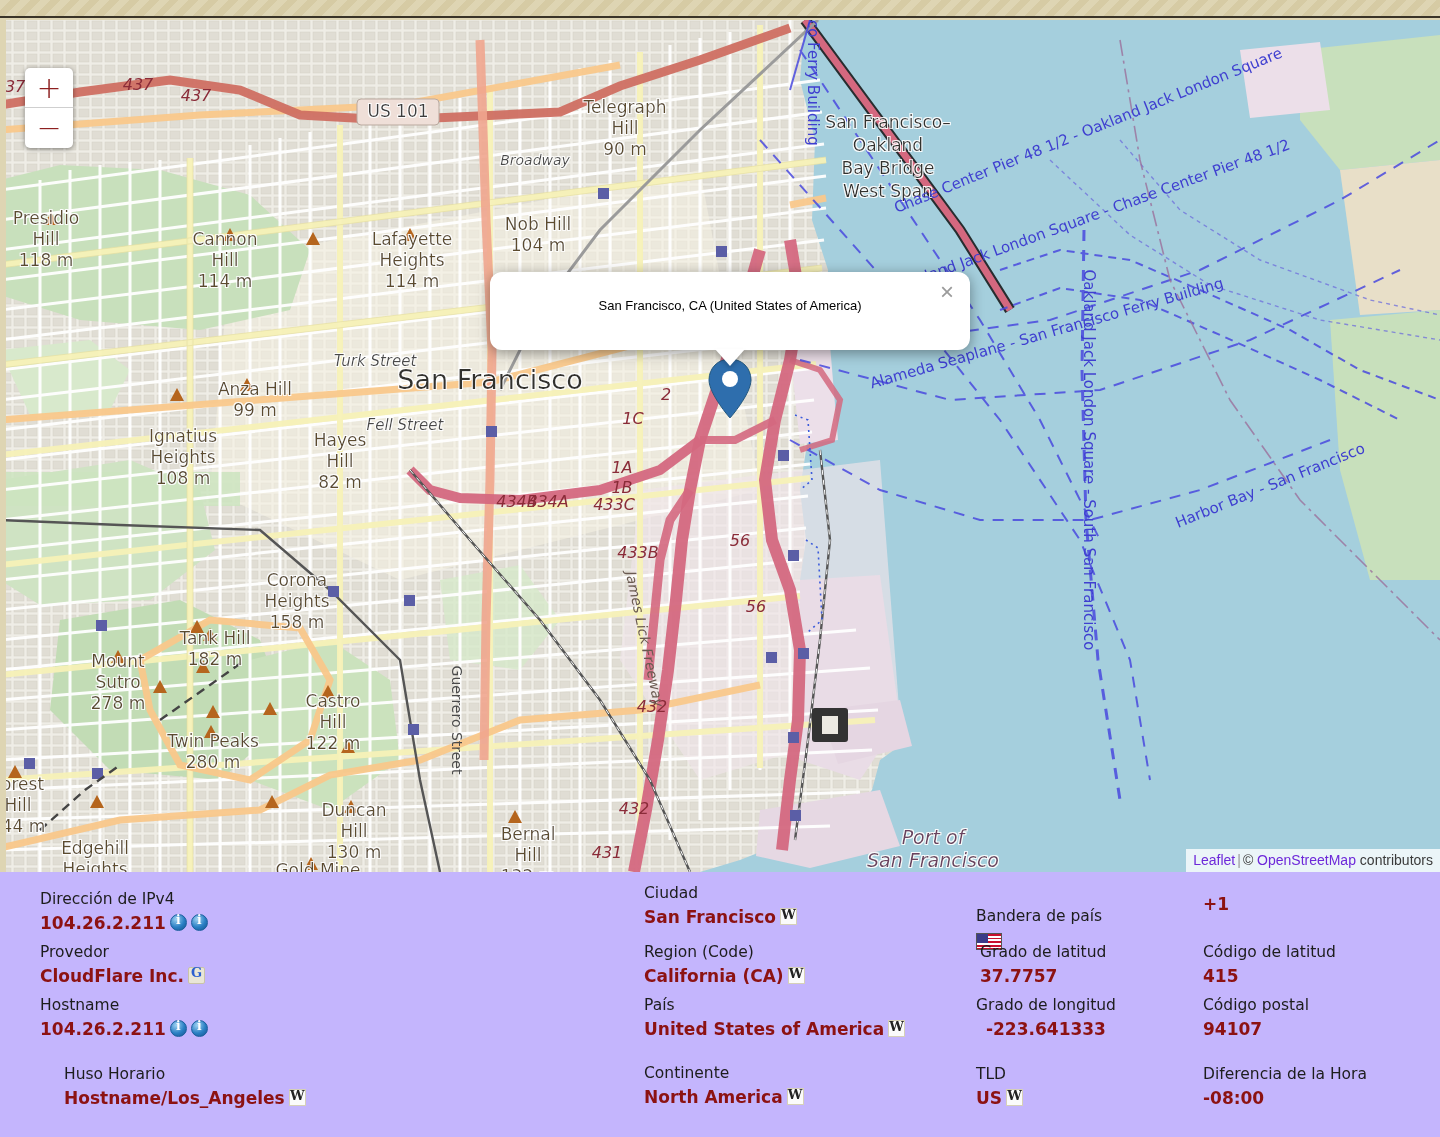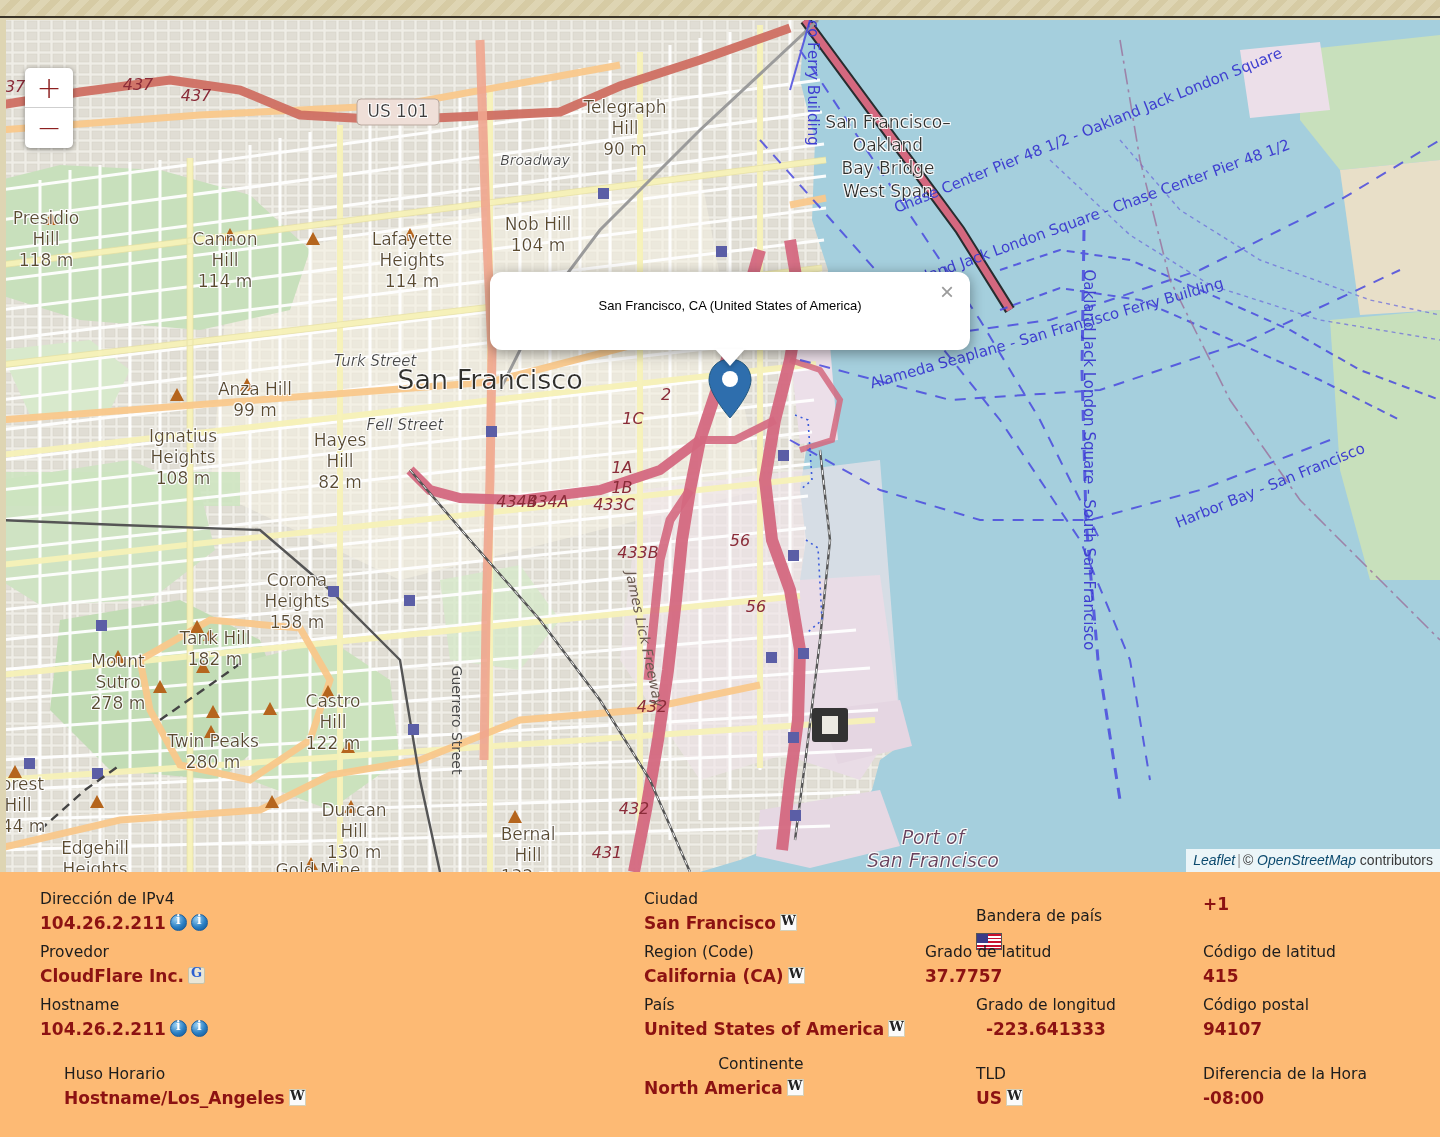--- a/index.html
+++ b/index.html
@@ -75,27 +75,27 @@
   
   .marker { position: absolute; left: 708px; top: 338px; z-index: 31; }
 
   
   .attrib {
     position: absolute; right: 0; bottom: 0; z-index: 33;
     background: rgba(255,255,255,.78);
     font-size: 14px; padding: 3px 7px 4px 7px; color: #3a3a3a;
     font-family: "Liberation Sans", sans-serif; white-space: nowrap;
   }
-  .attrib a { color: #0c4a6e; text-decoration: none; font-style: italic; }
+  .attrib a { color: #6d28d9; text-decoration: none; }
   .attrib .sep { color: #999; margin: 0 2px; }
 
   
   .info {
     position: absolute; left: 0; top: 872px; width: 1440px; height: 265px;
-    background: #fdba74;
+    background: #c4b5fd;
   }
   .cell { position: absolute; }
   .lab {
     font-size: 15.5px; color: #1d1d1d; line-height: 1.2;
     font-family: "DejaVu Sans", sans-serif; white-space: nowrap;
   }
   .val {
     font-size: 17px; color: #8c1212; font-weight: bold; line-height: 1.3;
     margin-top: 3px; font-family: "DejaVu Sans", sans-serif;
   }
@@ -530,41 +530,41 @@
           <div class="val"><span class="txt">CloudFlare Inc.</span><span class="ic"><span class="ic-g" style="display: inline-block;"></span></span></div>
         </div>
         <div class="cell" style="left: 40px; top: 124px;">
           <div class="lab">Hostname</div>
           <div class="val"><span class="txt">104.26.2.211</span><span class="ic"><span class="ic-info" style="display: inline-block;"></span></span><span class="ic"><span class="ic-info" style="display: inline-block;"></span></span></div>
         </div>
         <div class="cell" style="left: 40px; top: 193px; margin-left: 24px;">
           <div class="lab">Huso Horario</div>
           <div class="val wrap"><span class="txt">Hostname/Los_Angeles</span><span class="ic"><span class="ic-w" style="display: inline-block;"></span></span></div>
         </div>
-        <div class="cell" style="left: 644px; top: 18px;">
+        <div class="cell" style="left: 644px; top: 12px;">
           <div class="lab">Ciudad</div>
           <div class="val"><span class="txt">San Francisco</span><span class="ic"><span class="ic-w" style="display: inline-block;"></span></span></div>
         </div>
         <div class="cell" style="left: 644px; top: 71px;">
           <div class="lab">Region (Code)</div>
           <div class="val"><span class="txt">California (CA)</span><span class="ic"><span class="ic-w" style="display: inline-block;"></span></span></div>
         </div>
         <div class="cell" style="left: 644px; top: 124px;">
           <div class="lab">País</div>
           <div class="val wrap"><span class="txt">United States of America</span><span class="ic"><span class="ic-w" style="display: inline-block;"></span></span></div>
         </div>
-        <div class="cell" style="left: 644px; top: 183px; text-align: right;">
+        <div class="cell" style="left: 644px; top: 192px;">
           <div class="lab">Continente</div>
           <div class="val"><span class="txt">North America</span><span class="ic"><span class="ic-w" style="display: inline-block;"></span></span></div>
         </div>
         <div class="cell" style="left: 976px; top: 18px; margin-top: 17px;">
           <div class="lab">Bandera de país</div>
           <div class="val"><span class=""><span class="ic-flag" style="display: inline-block;"></span></span></div>
         </div>
-        <div class="cell" style="left: 925px; top: 71px;">
+        <div class="cell" style="left: 980px; top: 71px;">
           <div class="lab">Grado de latitud</div>
           <div class="val"><span class="txt">37.7757</span></div>
         </div>
         <div class="cell" style="left: 976px; top: 124px; text-align: center;">
           <div class="lab">Grado de longitud</div>
           <div class="val"><span class="txt">-223.641333</span></div>
         </div>
         <div class="cell" style="left: 976px; top: 193px;">
           <div class="lab">TLD</div>
           <div class="val"><span class="txt">US</span><span class="ic"><span class="ic-w" style="display: inline-block;"></span></span></div>

